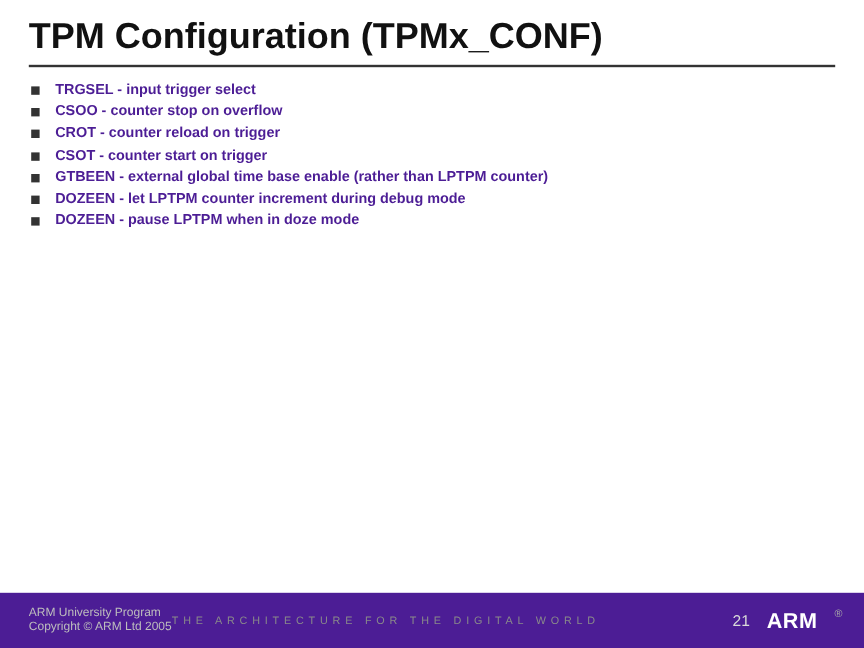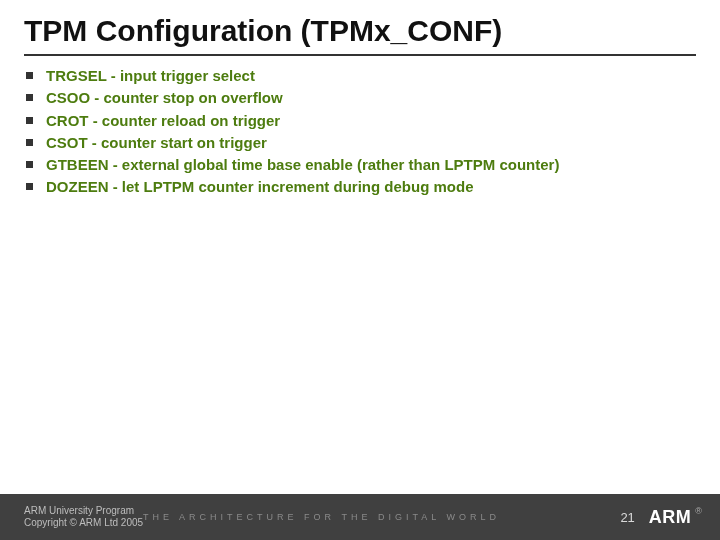--- a/index.html
+++ b/index.html
@@ -31,42 +31,42 @@
   .content {
     flex: 1;
     padding: 0 24px 0 24px;
   }
   ul.bullets {
     list-style: none;
   }
   ul.bullets li {
     position: relative;
     padding-left: 22px;
-    font-size: 15px;
+    font-size: 12px;
     font-weight: bold;
-    color: #4d7c0f;
+    color: #4c1d95;
     line-height: 1.35;
     margin-bottom: 2px;
   }
   ul.bullets li::before {
     content: "";
     position: absolute;
     left: 2px;
     top: 6px;
     width: 7px;
     height: 7px;
     background: #333;
   }
   .footer {
     position: absolute;
     left: 0;
     right: 0;
     bottom: 0;
     height: 46px;
-    background: #404040;
+    background: #4c1d95;
     color: #bdbdbd;
     display: flex;
     align-items: center;
     padding: 0 18px 0 24px;
     font-size: 10px;
   }
   .footer-left {
     display: flex;
     flex-direction: column;
     line-height: 1.25;
@@ -84,21 +84,21 @@
     align-items: center;
     gap: 14px;
   }
   .pagenum {
     color: #d9d9d9;
     font-size: 13px;
   }
   .logo {
     display: flex;
     align-items: center;
-    gap: 4px;
+    gap: 14px;
   }
   .logo-text {
     font-weight: bold;
     color: #fff;
     font-size: 18px;
     letter-spacing: 0.5px;
   }
   .logo-reg {
     color: #aaa;
     font-size: 9px;
@@ -113,20 +113,21 @@
   <div class="title">TPM Configuration (TPMx_CONF)</div>
   <div class="rule"></div>
   <div class="content">
     <ul class="bullets">
       <li>TRGSEL - input trigger select</li>
       <li>CSOO - counter stop on overflow</li>
       <li>CROT - counter reload on trigger</li>
       <li>CSOT - counter start on trigger</li>
       <li>GTBEEN - external global time base enable (rather than LPTPM counter)</li>
       <li>DOZEEN - let LPTPM counter increment during debug mode</li>
+      <li>DOZEEN - pause LPTPM when in doze mode</li>
     </ul>
   </div>
   <div class="footer">
     <div class="footer-left">
       <span>ARM University Program</span>
       <span>Copyright © ARM Ltd 2005</span>
     </div>
     <div class="footer-center">THE ARCHITECTURE FOR THE DIGITAL WORLD</div>
     <div class="footer-right">
       <span class="pagenum">21</span>

